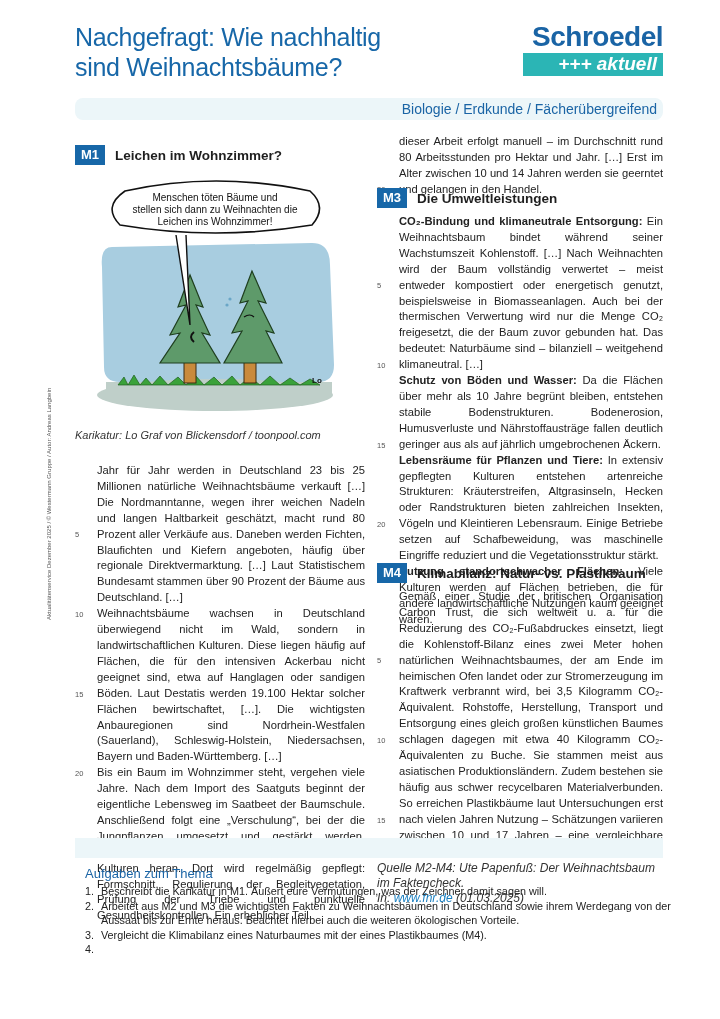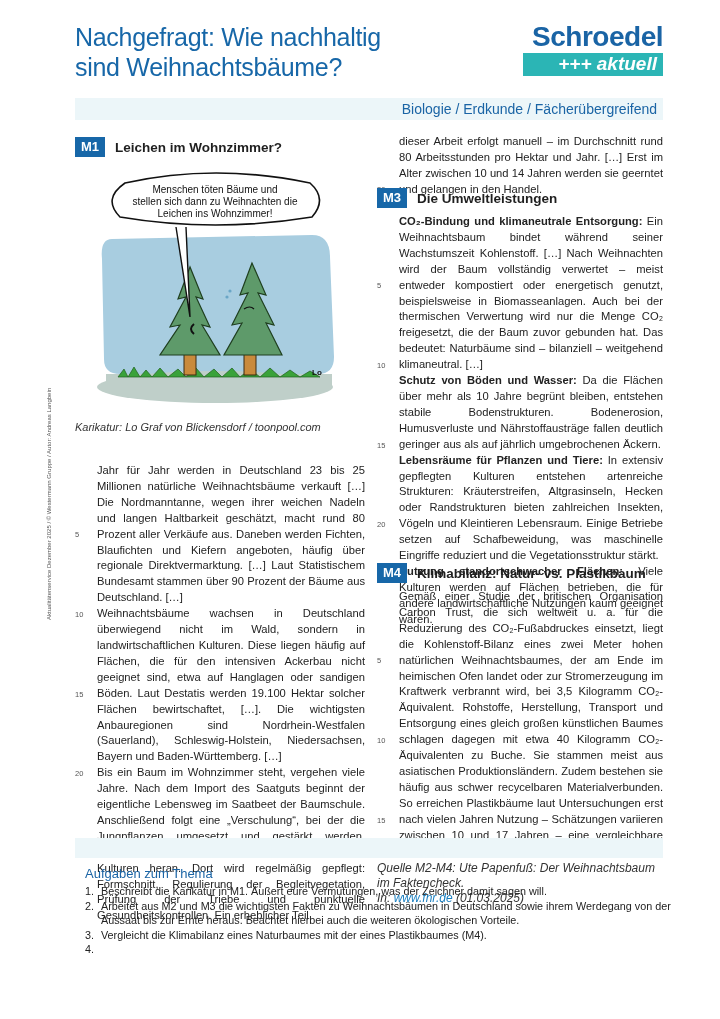--- a/index.html
+++ b/index.html
@@ -18,21 +18,21 @@
   }
   .logo-bottom {
     margin-top: 2px; background: #2bb5b5; color: #fff; font-style: italic;
     font-weight: bold; font-size: 19px; line-height: 22px; text-align: right;
     padding-right: 6px; height: 23px;
   }
 
   .subject-bar {
     position: absolute; left: 75px; top: 98px; width: 588px; height: 22px;
     background: #ecf6f9; color: #1a64a5; font-size: 14px; line-height: 22px;
-    text-align: right; padding-right: 6px;
+    text-align: right; padding-right: 6px; border-radius: 8px;
   }
 
   .side-credit {
     position: absolute; left: 44px; top: 620px; width: 300px; height: 10px;
     transform-origin: 0 0; transform: rotate(-90deg);
     font-size: 6px; color: #555; white-space: nowrap; line-height: 10px;
   }
 
   .col { position: absolute; }
   .col-left { left: 75px; width: 290px; }
@@ -78,21 +78,21 @@
 
 <div class="logo">
   <div class="logo-top">Schroedel</div>
   <div class="logo-bottom">+++ aktuell</div>
 </div>
 
 <div class="subject-bar">Biologie / Erdkunde / Fächerübergreifend</div>
 
 <div class="side-credit">Aktualitätenservice Dezember 2025 / © Westermann Gruppe / Autor: Andreas Langbein</div>
 
-<div class="col col-left" style="top:137px;">
+<div class="col col-left" style="top:145px;">
   <div class="m-head">
     <span class="m-badge">M1</span>
     <span class="m-title">Leichen im Wohnzimmer?</span>
   </div>
 
   <div class="cartoon">
     <svg width="250" height="246" viewBox="0 0 250 246">
 
       <path d="M22 70 Q10 70 12 90 L14 190 Q14 205 30 205 L228 205 Q244 205 244 188 L240 88 Q240 66 222 66 Z" fill="#a8cde0"></path>
 

